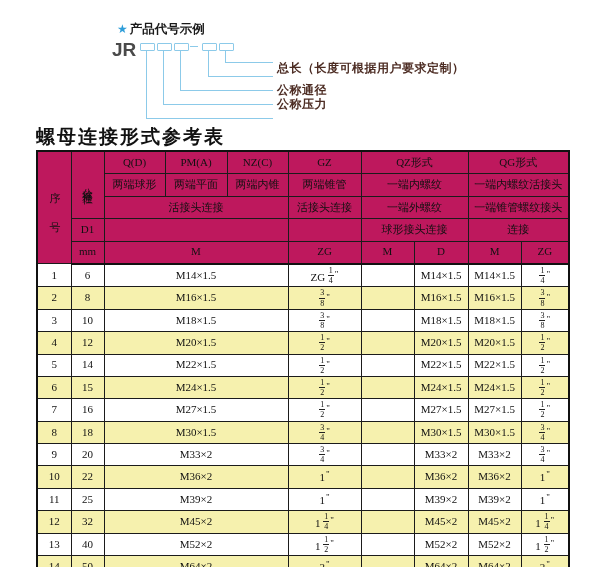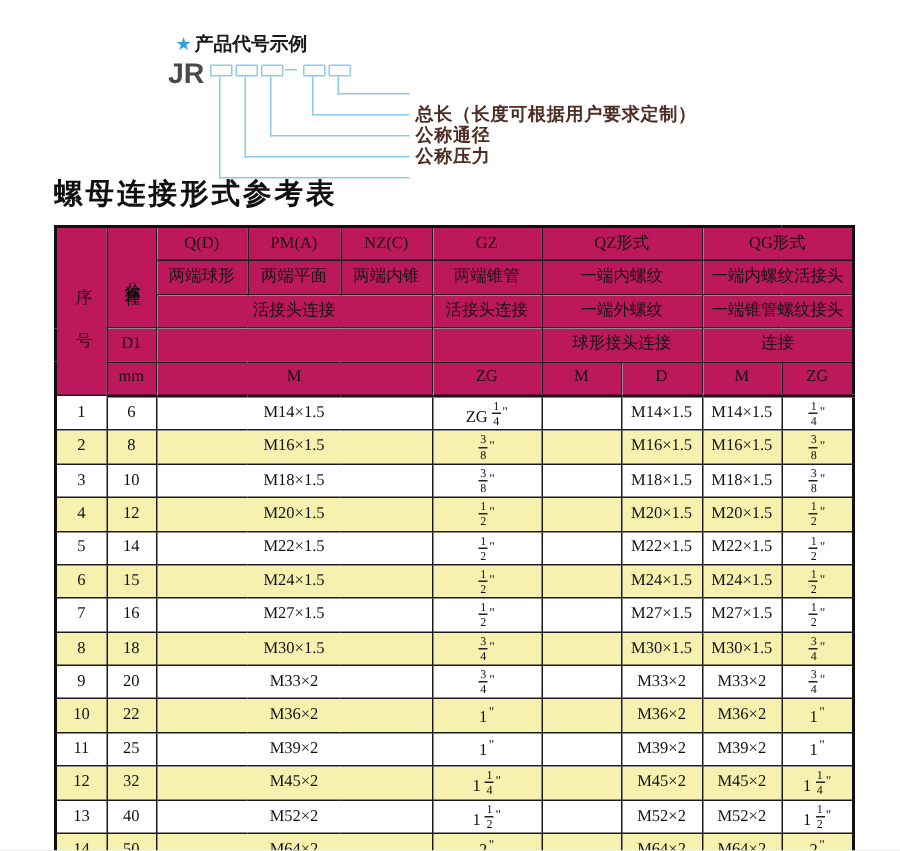--- a/index.html
+++ b/index.html
@@ -11,21 +11,21 @@
   .diagram-title .star{color:#2f9ed9;margin-right:2px;font-size:12px;}
   .jr{position:absolute;left:112px;top:39px;font-size:19px;font-weight:bold;color:#4a4a4a;
       font-family:"Liberation Sans",sans-serif;}
   .code-box{position:absolute;top:43px;width:13px;height:6px;border:1.5px solid #8ccae9;background:#fff;border-radius:1px;}
   .code-dash{position:absolute;top:46px;width:8px;height:0;border-top:1.5px solid #8ccae9;}
   .conn{position:absolute;border-left:1.5px solid #8ccae9;border-bottom:1.5px solid #8ccae9;}
   .dlabel{position:absolute;left:277px;height:14px;line-height:14px;font-size:12px;font-weight:bold;
           color:#4d2d24;white-space:nowrap;letter-spacing:0.5px;}
 
   
-  .table-title{position:absolute;left:36px;top:116px;margin:0;font-size:19px;font-weight:bold;color:#111;
+  .table-title{position:absolute;left:36px;top:124px;margin:0;font-size:19px;font-weight:bold;color:#111;
                font-family:"Liberation Serif","DejaVu Serif",serif;letter-spacing:2px;}
 
   
   table.ref{position:absolute;left:36px;top:150px;width:532px;border-collapse:collapse;table-layout:fixed;
             font-family:"Liberation Serif","DejaVu Serif",serif;color:#111;}
   table.ref th,table.ref td{border:1px solid #1b1b1b;padding:0;text-align:center;vertical-align:middle;
             font-size:11px;font-weight:normal;height:21.4px;line-height:1.05;overflow:hidden;}
   table.ref{border:2px solid #111;}
   table.ref thead th{background:#be185d;}
   table.ref thead tr:last-child th{border-bottom:2px solid #111;}
@@ -56,21 +56,21 @@
   <div class="code-dash" style="left:190px;"></div>
   <div class="code-box" style="left:202px;"></div>
   <div class="code-box" style="left:219px;"></div>
 
   <div class="conn" style="left:225px;top:51px;width:47px;height:11px;"></div>
   <div class="conn" style="left:208px;top:51px;width:64px;height:25px;"></div>
   <div class="conn" style="left:180px;top:51px;width:92px;height:39px;"></div>
   <div class="conn" style="left:163px;top:51px;width:109px;height:53px;"></div>
   <div class="conn" style="left:146px;top:51px;width:126px;height:67px;"></div>
 
-  <div class="dlabel" style="top:69px;">总长（长度可根据用户要求定制）</div>
+  <div class="dlabel" style="top:61px;">总长（长度可根据用户要求定制）</div>
   <div class="dlabel" style="top:83px;">公称通径</div>
   <div class="dlabel" style="top:97px;">公称压力</div>
 
   <h2 class="table-title">螺母连接形式参考表</h2>
 
   <table class="ref">
     <colgroup>
       <col style="width:34px">
         <col style="width:33px">
         <col style="width:61px">

